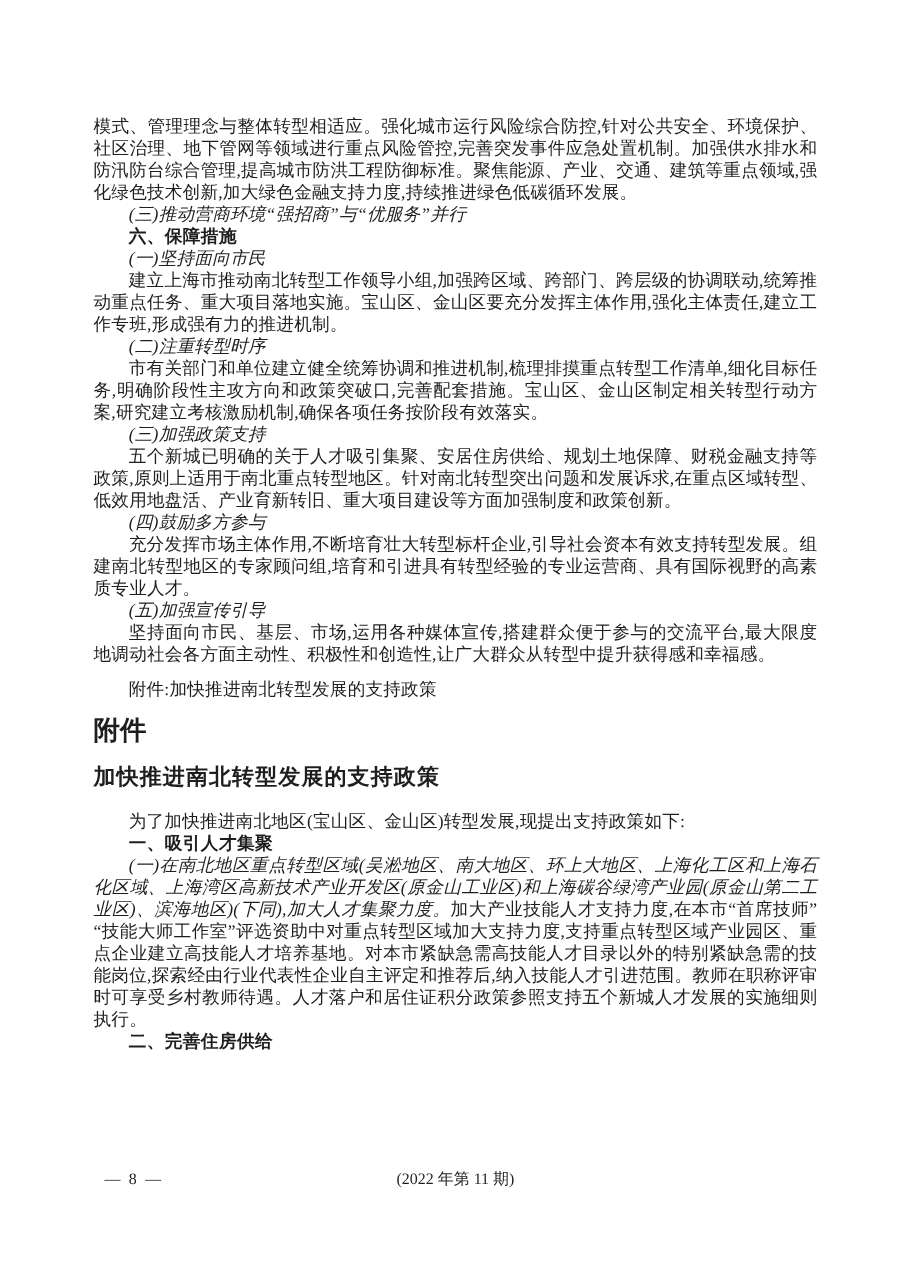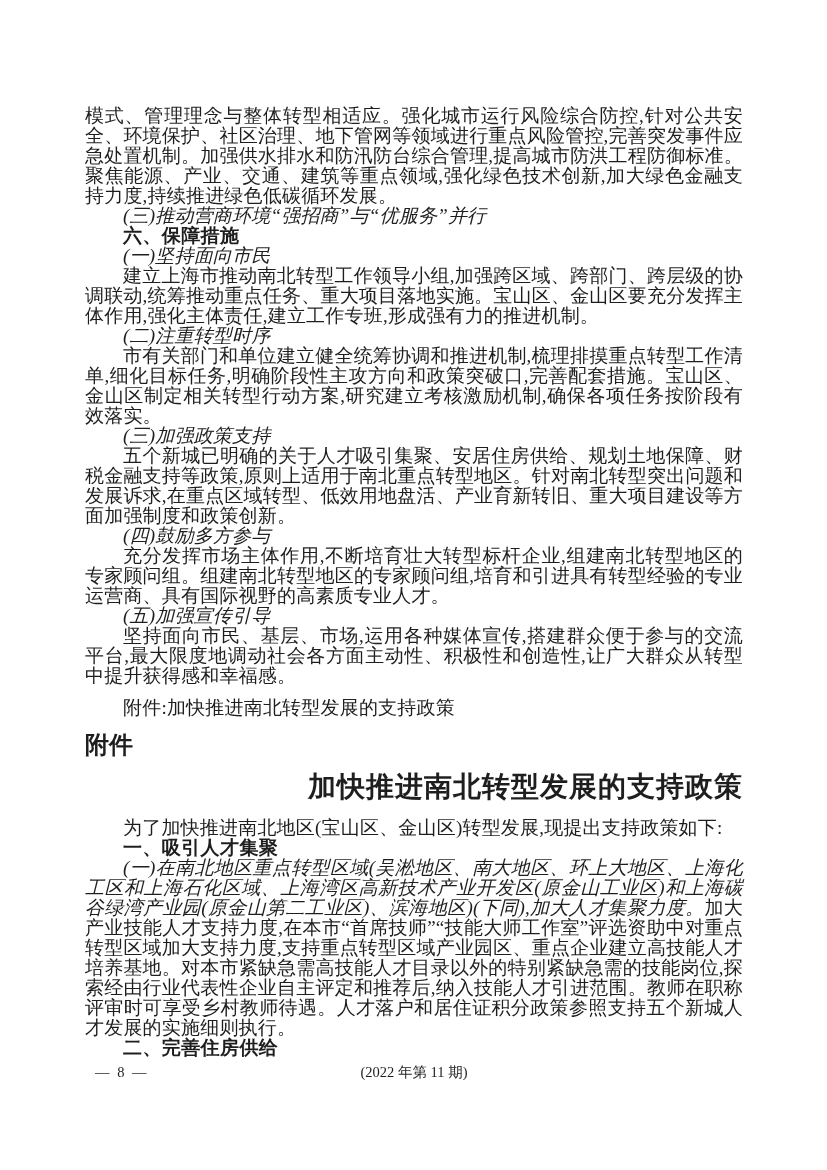--- a/index.html
+++ b/index.html
@@ -17,21 +17,21 @@
     overflow: hidden;
   }
   .content {
     position: absolute;
     left: 85px;
     top: 106px;
     width: 658px;
   }
   .para {
     margin: 0;
-    font-size: 19px;
+    font-size: 16px;
     line-height: 20px;
     text-align: justify;
     text-indent: 2em;
     letter-spacing: 0.2px;
     word-break: break-all;
   }
   .para.noindent {
     text-indent: 0;
   }
   .kaiti, .kaiti-inline {
@@ -47,24 +47,24 @@
   }
   .annex-label {
     margin-top: 14px;
     font-size: 24px;
     line-height: 26px;
     font-weight: bold;
     font-family: "Liberation Sans", sans-serif;
   }
   .annex-title {
     margin: 12px 0 14px 0;
-    font-size: 28px;
+    font-size: 20px;
     line-height: 34px;
     font-weight: bold;
-    text-align: right;
+    text-align: left;
     letter-spacing: 1px;
     font-family: "Liberation Serif", serif;
   }
   .footer {
     position: absolute;
     left: 85px;
     width: 658px;
     top: 1062px;
     font-size: 14.5px;
     line-height: 20px;
@@ -90,21 +90,21 @@
     <p class="para noindent">模式、管理理念与整体转型相适应。强化城市运行风险综合防控,针对公共安全、环境保护、社区治理、地下管网等领域进行重点风险管控,完善突发事件应急处置机制。加强供水排水和防汛防台综合管理,提高城市防洪工程防御标准。聚焦能源、产业、交通、建筑等重点领域,强化绿色技术创新,加大绿色金融支持力度,持续推进绿色低碳循环发展。</p>
     <p class="para kaiti">(三)推动营商环境“强招商”与“优服务”并行</p>
     <p class="para bold-head">六、保障措施</p>
     <p class="para kaiti">(一)坚持面向市民</p>
     <p class="para">建立上海市推动南北转型工作领导小组,加强跨区域、跨部门、跨层级的协调联动,统筹推动重点任务、重大项目落地实施。宝山区、金山区要充分发挥主体作用,强化主体责任,建立工作专班,形成强有力的推进机制。</p>
     <p class="para kaiti">(二)注重转型时序</p>
     <p class="para">市有关部门和单位建立健全统筹协调和推进机制,梳理排摸重点转型工作清单,细化目标任务,明确阶段性主攻方向和政策突破口,完善配套措施。宝山区、金山区制定相关转型行动方案,研究建立考核激励机制,确保各项任务按阶段有效落实。</p>
     <p class="para kaiti">(三)加强政策支持</p>
     <p class="para">五个新城已明确的关于人才吸引集聚、安居住房供给、规划土地保障、财税金融支持等政策,原则上适用于南北重点转型地区。针对南北转型突出问题和发展诉求,在重点区域转型、低效用地盘活、产业育新转旧、重大项目建设等方面加强制度和政策创新。</p>
     <p class="para kaiti">(四)鼓励多方参与</p>
-    <p class="para">充分发挥市场主体作用,不断培育壮大转型标杆企业,组建南北转型地区的专家顾问组。组建南北转型地区的专家顾问组,培育和引进具有转型经验的专业运营商、具有国际视野的高素质专业人才。</p>
+    <p class="para">充分发挥市场主体作用,不断培育壮大转型标杆企业,引导社会资本有效支持转型发展。组建南北转型地区的专家顾问组,培育和引进具有转型经验的专业运营商、具有国际视野的高素质专业人才。</p>
     <p class="para kaiti">(五)加强宣传引导</p>
     <p class="para">坚持面向市民、基层、市场,运用各种媒体宣传,搭建群众便于参与的交流平台,最大限度地调动社会各方面主动性、积极性和创造性,让广大群众从转型中提升获得感和幸福感。</p>
     <p class="para attachment-ref">附件:加快推进南北转型发展的支持政策</p>
     <div class="annex-label">附件</div>
     <h1 class="annex-title">加快推进南北转型发展的支持政策</h1>
     <p class="para">为了加快推进南北地区(宝山区、金山区)转型发展,现提出支持政策如下:</p>
     <p class="para bold-head">一、吸引人才集聚</p>
     <p class="para"><span class="kaiti-inline">(一)在南北地区重点转型区域(吴淞地区、南大地区、环上大地区、上海化工区和上海石化区域、上海湾区高新技术产业开发区(原金山工业区)和上海碳谷绿湾产业园(原金山第二工业区)、滨海地区)(下同),加大人才集聚力度。</span><span>加大产业技能人才支持力度,在本市“首席技师”“技能大师工作室”评选资助中对重点转型区域加大支持力度,支持重点转型区域产业园区、重点企业建立高技能人才培养基地。对本市紧缺急需高技能人才目录以外的特别紧缺急需的技能岗位,探索经由行业代表性企业自主评定和推荐后,纳入技能人才引进范围。教师在职称评审时可享受乡村教师待遇。人才落户和居住证积分政策参照支持五个新城人才发展的实施细则执行。</span></p>
     <p class="para bold-head">二、完善住房供给</p>
   </main>

